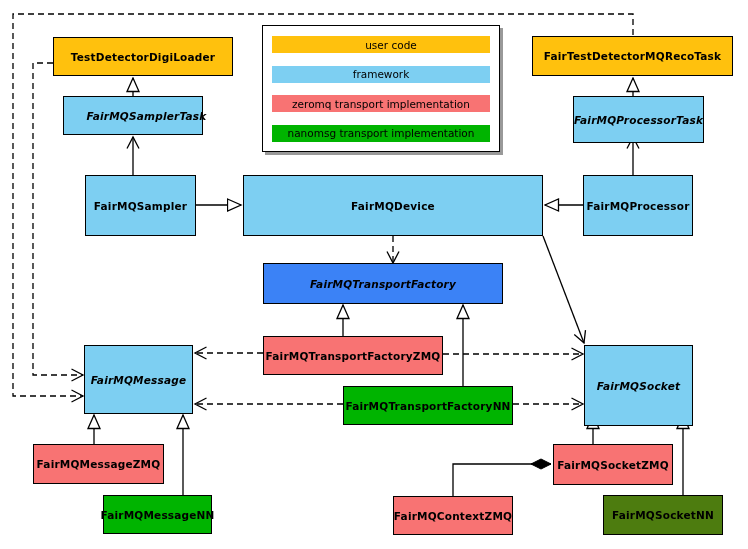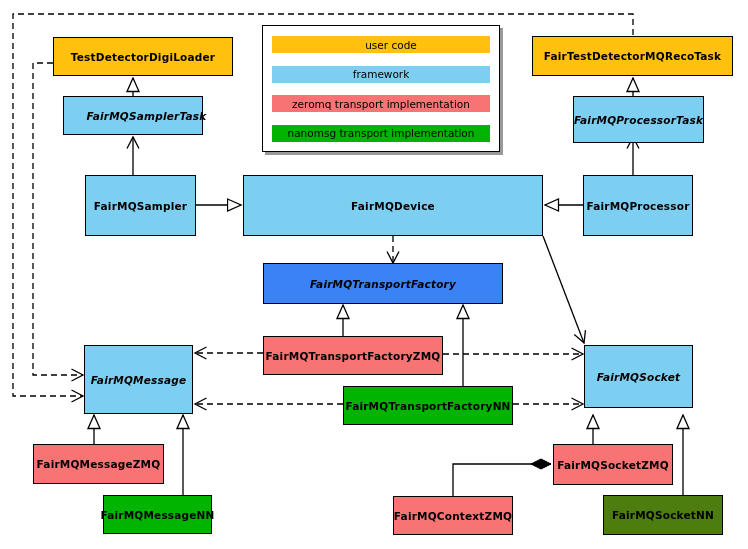--- a/index.html
+++ b/index.html
@@ -130,21 +130,21 @@
   </div>
   <div class="node" style="left: 263px; top: 336px; width: 180px; height: 39px; background: rgb(248, 115, 115);">
     <span>FairMQTransportFactoryZMQ</span>
   </div>
   <div class="node" style="left: 343px; top: 386px; width: 170px; height: 39px; background: rgb(0, 180, 0);">
     <span>FairMQTransportFactoryNN</span>
   </div>
   <div class="node abstract" style="left: 84px; top: 345px; width: 109px; height: 69px; background: rgb(125, 207, 242);">
     <span>FairMQMessage</span>
   </div>
-  <div class="node abstract" style="left: 584px; top: 345px; width: 109px; height: 63px; background: rgb(125, 207, 242);">
+  <div class="node abstract" style="left: 584px; top: 345px; width: 109px; height: 81px; background: rgb(125, 207, 242);">
     <span>FairMQSocket</span>
   </div>
   <div class="node" style="left: 33px; top: 444px; width: 131px; height: 40px; background: rgb(248, 115, 115);">
     <span>FairMQMessageZMQ</span>
   </div>
   <div class="node" style="left: 103px; top: 495px; width: 109px; height: 39px; background: rgb(0, 180, 0);">
     <span>FairMQMessageNN</span>
   </div>
   <div class="node" style="left: 553px; top: 444px; width: 120px; height: 41px; background: rgb(248, 115, 115);">
     <span>FairMQSocketZMQ</span>

